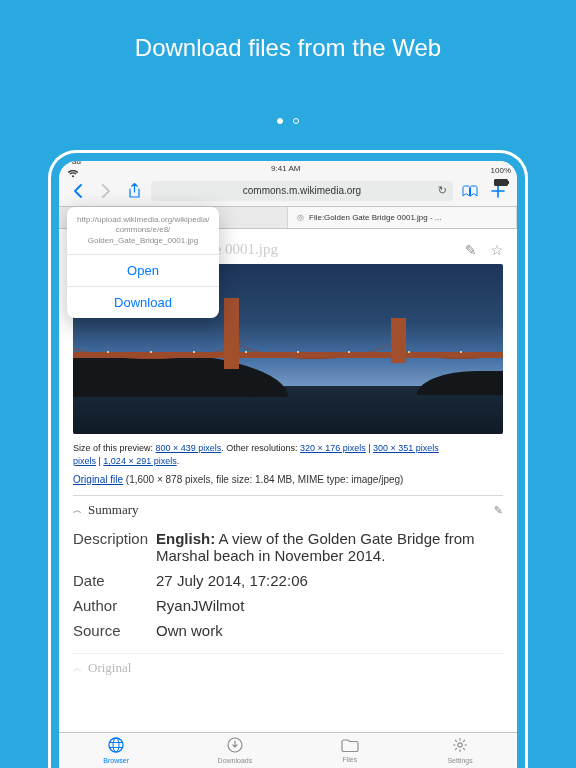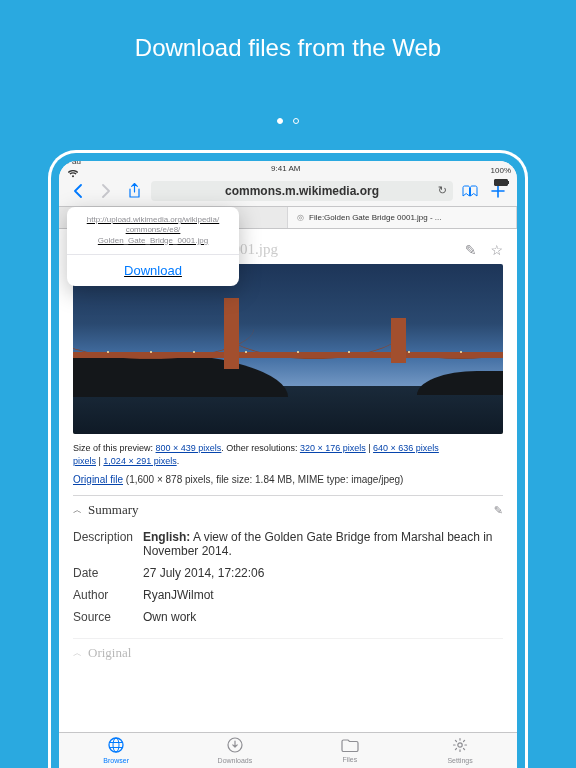--- a/index.html
+++ b/index.html
@@ -22,29 +22,29 @@
   .bt { font-size:8px; }
   .batt { display:inline-block; width:14px; height:7px; border:1px solid #333; border-radius:1px; position:relative; }
   .batt::after { content:""; position:absolute; right:-2px; top:1.5px; width:1.5px; height:3px; background:#333; }
   .batt i { display:block; height:100%; background:#333; width:100%; }
 
   .toolbar { height:32px; background:#f6f6f6; border-bottom:1px solid #c6c6c8; display:flex; align-items:center; padding:0 8px; gap:6px; }
   .tb-btn { width:22px; height:22px; display:flex; align-items:center; justify-content:center; color:#007aff; font-size:15px; }
   .tb-btn.disabled { color:#c7c7cc; }
   .url-bar { flex:1; height:20px; background:#e9ebea; border-radius:4px; display:flex; align-items:center; justify-content:center; position:relative; }
   .url-bar .lock { position:absolute; left:6px; font-size:9px; color:#666; }
-  .url-bar .url { font-size:12px; color:#333;font-weight:bold; }
+  .url-bar .url { font-size:10px; color:#333; }
   .url-bar .reload { position:absolute; right:6px; font-size:11px; color:#555; }
 
   .tabs-row { height:22px; background:#f0f0f0; border-bottom:1px solid #c6c6c8; display:flex; }
   .tab { flex:1; display:flex; align-items:center; gap:4px; padding:0 8px; font-size:8px; color:#888; border-right:1px solid #d6d6d8; overflow:hidden; white-space:nowrap; background:#eaeaea; }
   .tab .favicon { width:9px; height:9px; display:inline-flex; align-items:center; justify-content:center; font-size:8px; color:#888; }
   .tab.active { background:#f8f8f8; color:#333; }
 
-  .share-popover { position:absolute; top:46px; left:8px; width:172px; background:#fff; border-radius:8px; box-shadow:0 6px 22px rgba(0,0,0,.25); overflow:hidden; z-index:10;text-decoration:underline; }
+  .share-popover { position:absolute; top:46px; left:8px; width:152px; background:#fff; border-radius:8px; box-shadow:0 6px 22px rgba(0,0,0,.25); overflow:hidden; z-index:10; }
   .share-popover::before { content:""; position:absolute; top:-6px; left:38px; width:12px; height:12px; background:#fff; transform:rotate(45deg); box-shadow:-2px -2px 4px rgba(0,0,0,.06); }
   .share-popover .url-preview { font-size:8px; color:#8e8e93; text-align:center; padding:8px 10px; border-bottom:1px solid #e5e5ea; line-height:1.3; }
   .share-popover .menu-item { text-align:center; color:#007aff; font-size:13px; padding:8px 0; border-bottom:1px solid #e5e5ea; }
   .share-popover .menu-item:last-child { border-bottom:none; }
 
   .content { position:absolute; top:68px; left:0; right:0; bottom:36px; overflow:hidden; background:#fff; padding:0 14px; font-size:10px; color:#333; }
   .page-title-row { display:flex; align-items:center; justify-content:space-between; padding:12px 0 6px; }
   .page-title { font-family:Georgia,serif; font-size:15px; color:#ccc; }
   .title-actions { display:flex; gap:14px; color:#8e8e93; font-size:14px; }
 
@@ -69,21 +69,21 @@
 
   .origfile { margin-top:6px; font-size:10px; }
   .origfile a { color:#0645ad; text-decoration:underline; }
 
   .section { margin-top:10px; border-top:1px solid #d6d6d8; padding-top:6px; position:relative; }
   .section-header { display:flex; align-items:center; justify-content:space-between; }
   .section h2 { font-family:Georgia,serif; font-size:13px; font-weight:normal; display:flex; align-items:center; gap:6px; }
   .section h2 .caret { font-size:9px; color:#555; }
   .edit-icon { color:#8e8e93; font-size:11px; }
 
-  .meta-table { margin-top:8px; border-spacing:0; font-size:12px; }
+  .meta-table { margin-top:8px; border-spacing:0; font-size:15px; }
   .meta-table td { padding:4px 8px 4px 0; vertical-align:top; }
   .meta-table td:first-child { color:#444; width:70px; }
 
   .bottom-tabs { position:absolute; left:0; right:0; bottom:0; height:36px; background:rgba(248,248,248,.94); border-top:1px solid #c6c6c8; display:flex; justify-content:space-around; align-items:center; }
   .bt-item { display:flex; flex-direction:column; align-items:center; gap:1px; font-size:7px; color:#8e8e93; }
   .bt-item.active { color:#007aff; }
   .bt-ico { font-size:14px; }
 </style>
 </head>
 <body>
@@ -162,20 +162,21 @@
       <div class="tab active">
         <span class="favicon">◎</span>
         <span>File:Golden Gate Bridge 0001.jpg - ...</span>
       </div>
     </div>
 
     <div class="share-popover">
       <div class="url-preview">http://upload.wikimedia.org/wikipedia/
 commons/e/e8/
 Golden_Gate_Bridge_0001.jpg</div>
+      <div class="menu-item">Open</div>
       <div class="menu-item">Download</div>
     </div>
 
     <div class="content">
       <div class="page-title-row">
         <div class="page-title">File:Golden Gate Bridge 0001.jpg</div>
         <div class="title-actions">
           <span>✎</span>
           <span>☆</span>
         </div>
@@ -198,21 +199,21 @@
             <span style="left:28%"></span>
             <span style="left:40%"></span>
             <span style="left:52%"></span>
             <span style="left:64%"></span>
             <span style="left:78%"></span>
             <span style="left:90%"></span>
         </div>
       </div>
 
       <div class="preview-text">
-        <span>Size of this preview: </span><a href="#">800 × 439 pixels</a><span>. Other resolutions: </span><a href="#">320 × 176 pixels</a><span> | </span><a href="#">640 × 636 pixels</a><br>
+        <span>Size of this preview: </span><a href="#">800 × 439 pixels</a><span>. Other resolutions: </span><a href="#">320 × 176 pixels</a><span> | </span><a href="#">300 × 351 pixels</a><br>
         <a href="#">pixels</a><span> | </span><a href="#">1,024 × 291 pixels</a><span>.</span>
       </div>
 
       <div class="origfile">
         <a href="#">Original file</a><span> (1,600 × 878 pixels, file size: 1.84 MB, MIME type: image/jpeg)</span>
       </div>
 
       <div class="section">
         <div class="section-header">
           <h2>

